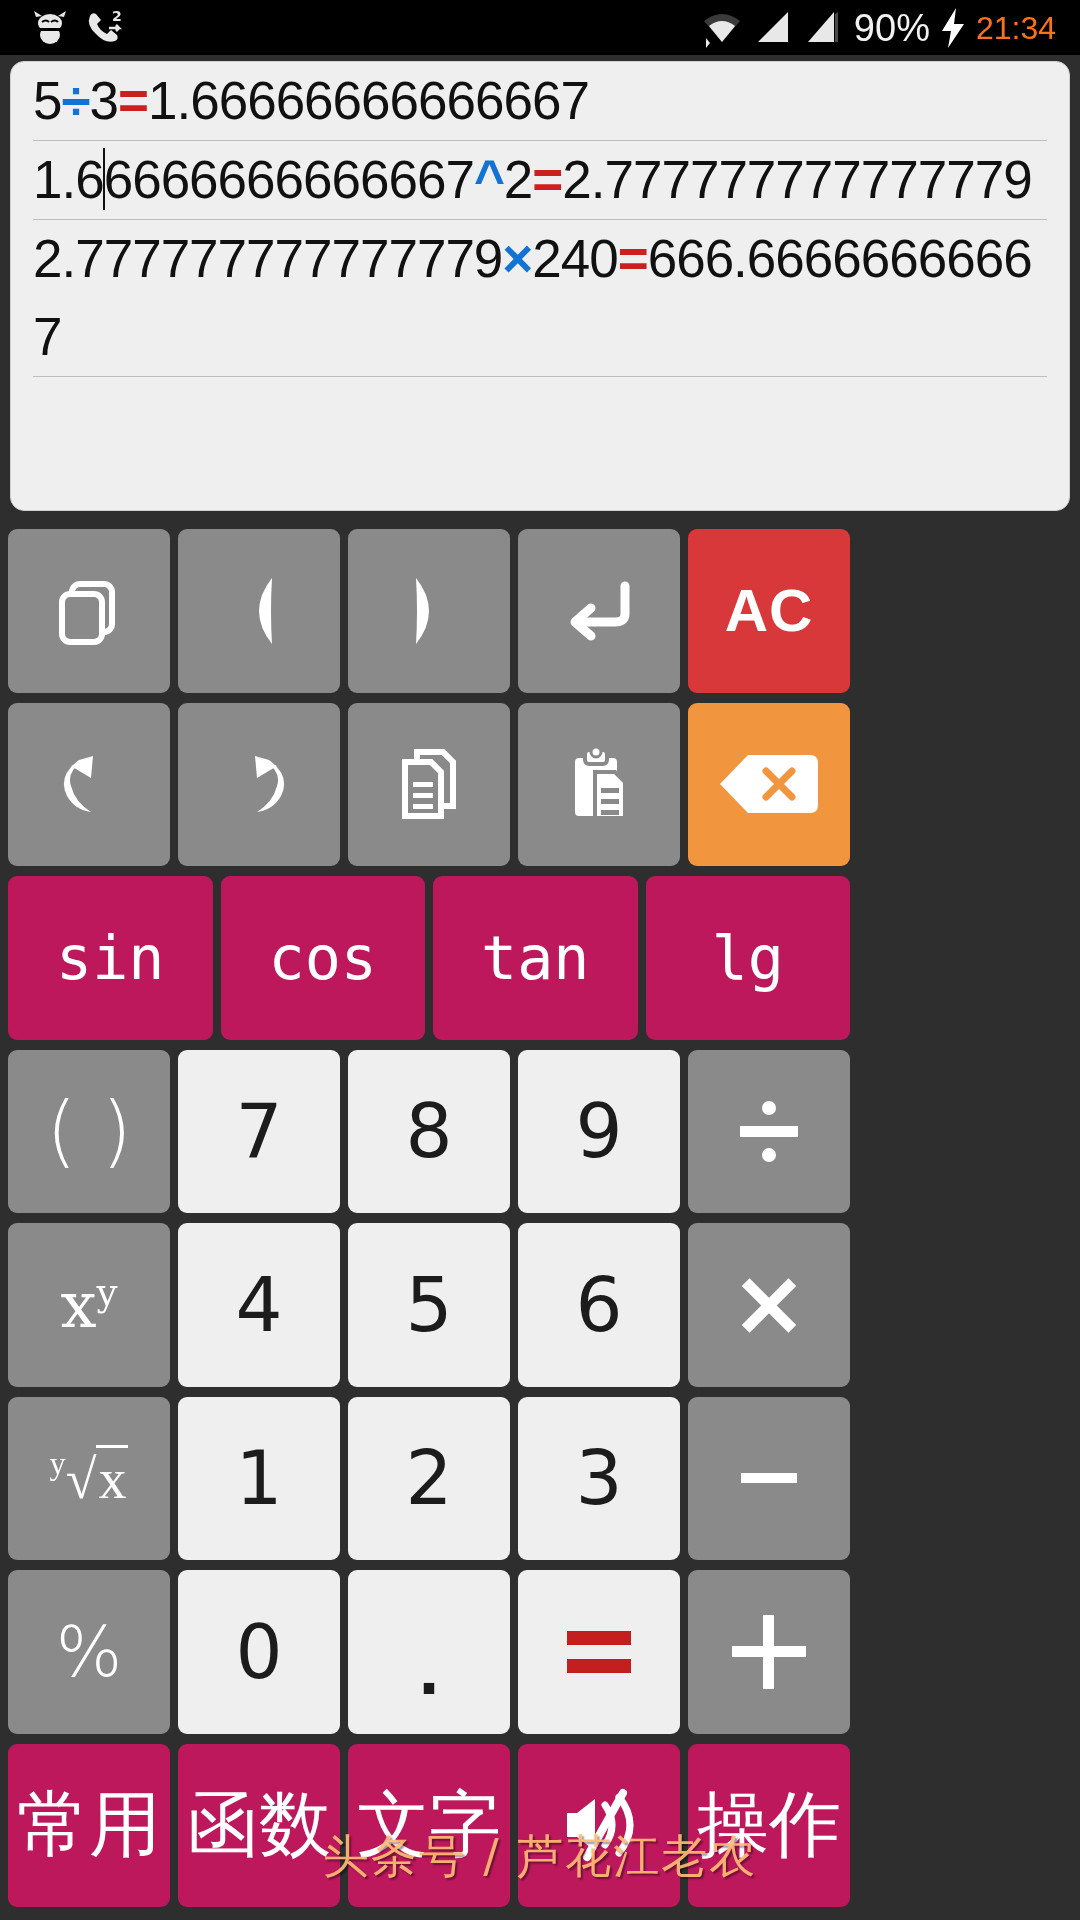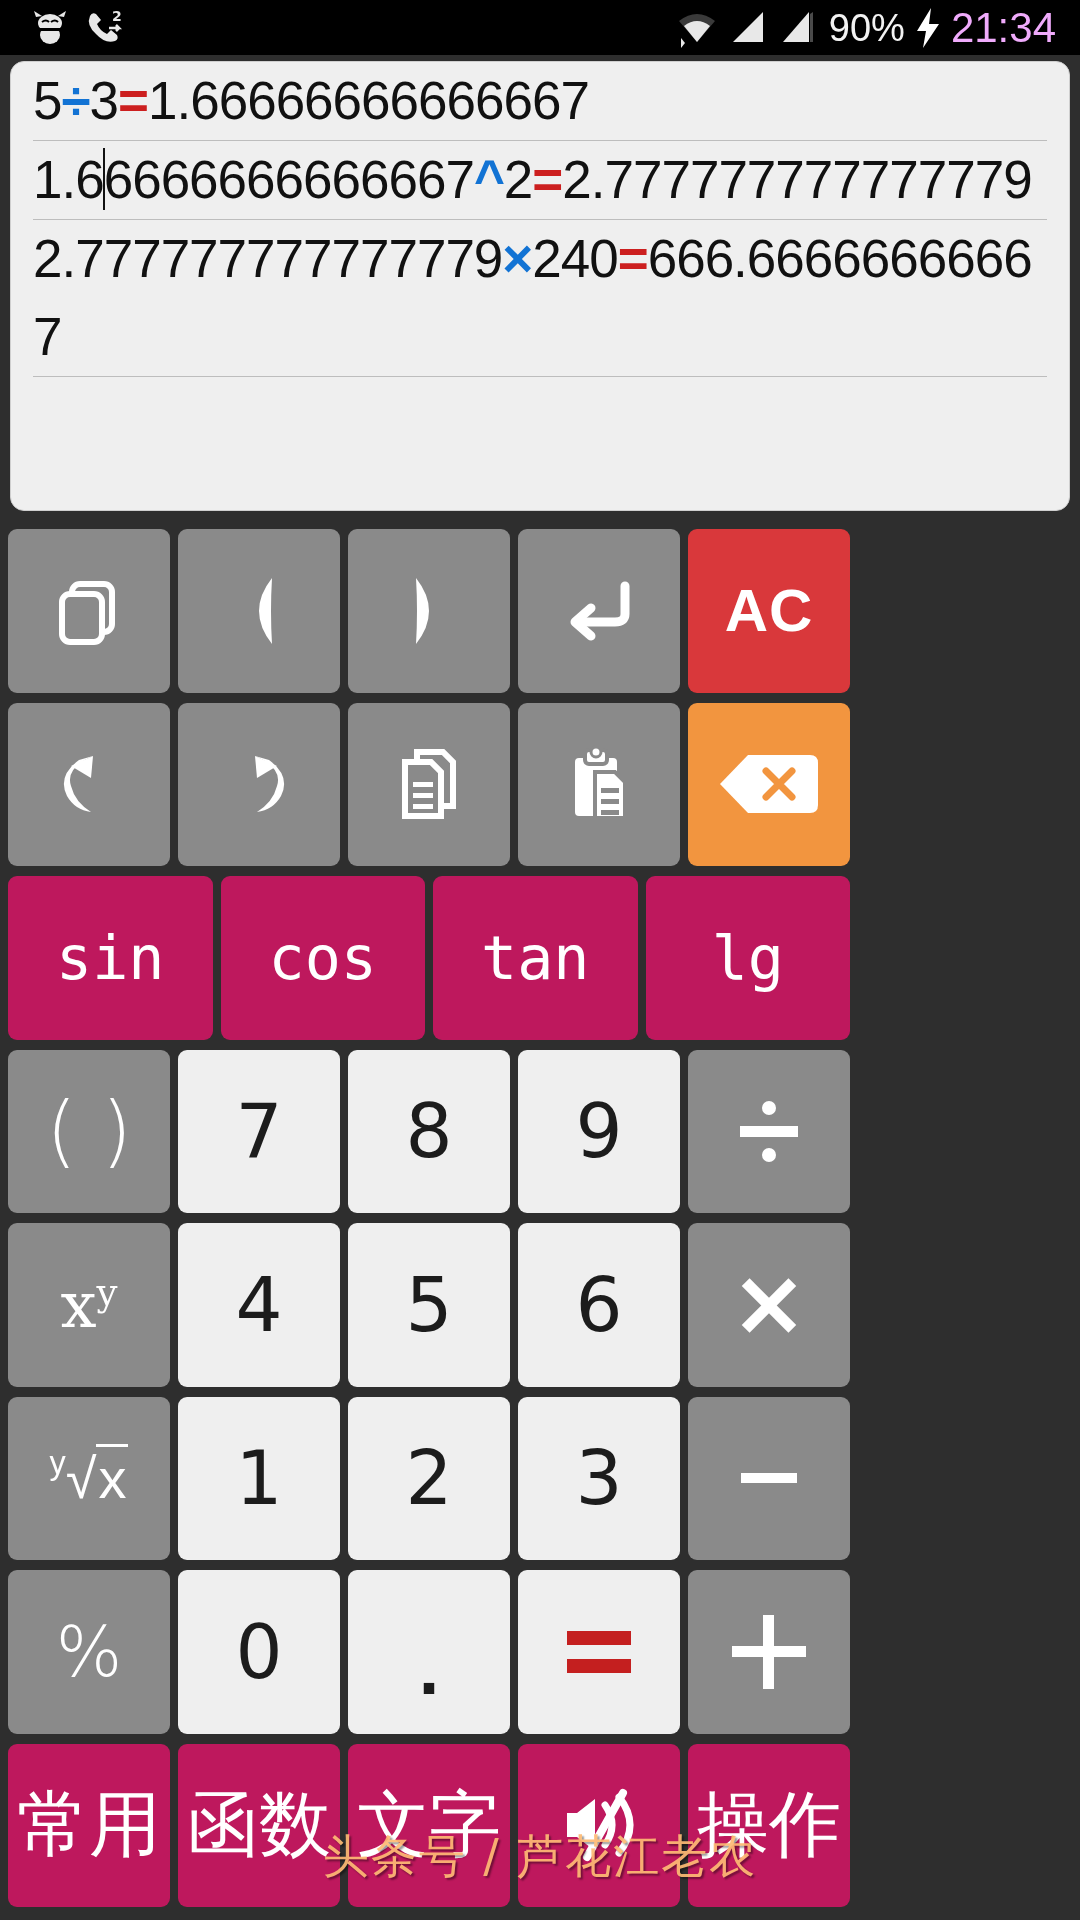--- a/index.html
+++ b/index.html
@@ -13,21 +13,21 @@
 
   
   #statusbar {
     position: absolute; top: 0; left: 0; width: 1080px; height: 55px;
     background: #000; display: flex; align-items: center;
   }
   .sb-left { display: flex; align-items: center; gap: 16px; padding-left: 30px; }
   .sb-right { margin-left: auto; display: flex; align-items: center; gap: 10px; padding-right: 24px; }
   .sb-icon { display: block; }
   .sb-text { color: #f2f2f2; font-size: 38px; font-weight: 400; letter-spacing: 0px; line-height: 1; }
-  .sb-clock { color: #f0abfc; font-size: 42px; line-height: 1; }
+  .sb-clock { color: #f97316; font-size: 32px; line-height: 1; }
 
   
   #display {
     position: absolute; left: 10px; top: 61px; width: 1060px; height: 450px;
     background: #efefef; border-radius: 14px;
     border: 1px solid #cfcfcf;
     overflow: hidden;
     padding: 0 22px;
   }
   .entry {
@@ -71,21 +71,21 @@
   .k-orange { background: #f2953f; }
 
   .lbl-num { font-size: 74px; font-weight: 400; font-family: "DejaVu Sans", sans-serif; }
   .lbl-fn  { font-size: 60px; font-family: "DejaVu Sans Mono", monospace; font-weight: 400; }
   .lbl-ac  { font-size: 60px; font-weight: 700; letter-spacing: 1px; }
   .lbl-cjk { font-size: 72px; font-family: Liberation Sans, sans-serif; font-weight: 400; }
   .lbl-paren { font-size: 78px; font-weight: 300; font-family: "DejaVu Sans", sans-serif; }
   .lbl-pct { font-size: 70px; font-weight: 300; font-family: "DejaVu Sans", sans-serif; }
   .lbl-pow { font-size: 64px; font-family: "DejaVu Serif", serif; }
   .lbl-pow sup { font-size: 0.58em; }
-  .lbl-root { font-size: 56px; font-family: Liberation Sans, sans-serif; }
+  .lbl-root { font-size: 56px; font-family: Liberation Serif, serif; }
   .lbl-root sup { font-size: 0.58em; vertical-align: 0.75em; }
   .lbl-dot { font-size: 74px; font-weight: 700; line-height: 0.4; padding-top: 34px; }
 
   .eq-bars { display: flex; flex-direction: column; gap: 14px; }
   .eq-bars i { display: block; width: 64px; height: 14px; background: #c41f1f; }
 
   .minus-bar { width: 56px; height: 10px; background: #fff; }
   .plus-v, .plus-h { position: absolute; background: #fff; }
   .plus-v { width: 11px; height: 74px; }
   .plus-h { width: 74px; height: 11px; }

